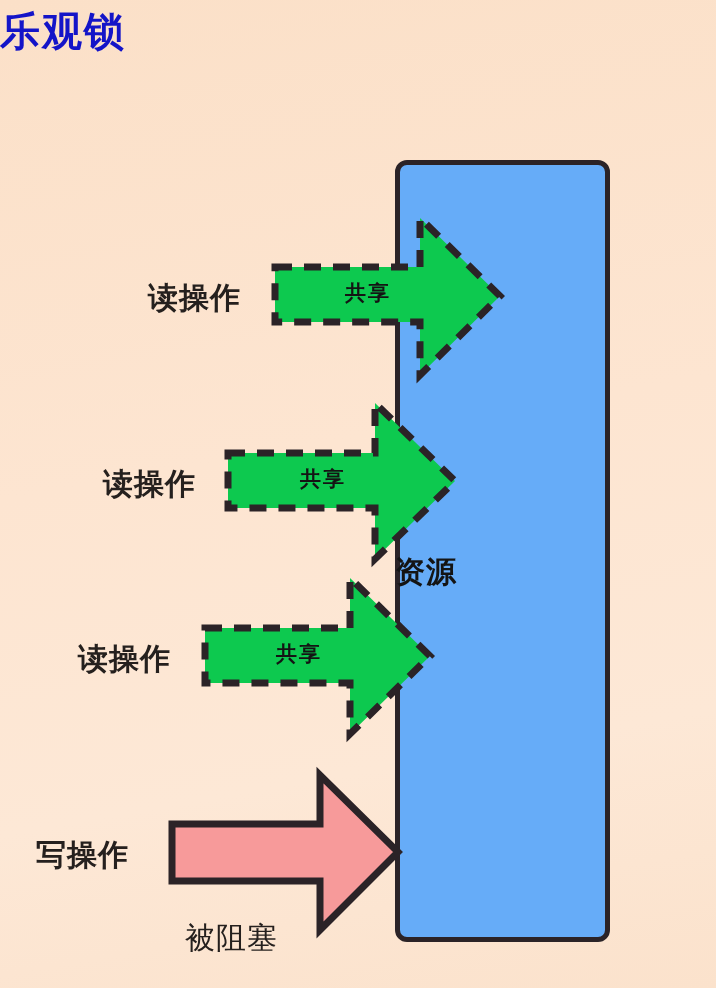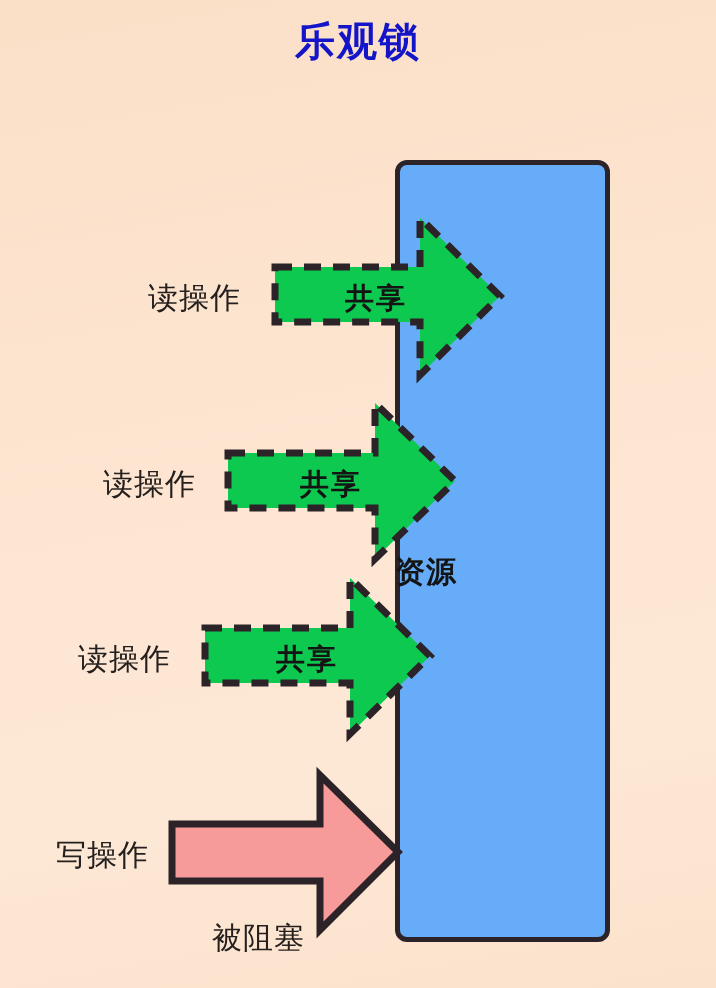--- a/index.html
+++ b/index.html
@@ -15,23 +15,23 @@
     width: 716px;
     height: 988px;
     overflow: hidden;
     background: linear-gradient(170deg, #fbe0c8 0%, #fde5d1 45%, #fde8d6 75%, #fbe2cc 100%);
   }
 
   
   .title {
     position: absolute;
     left: 0;
-    top: 14px;
+    top: 4px;
     width: 716px;
-    text-align: center;
+    text-align: left;
     font-size: 40px;
     font-weight: bold;
     letter-spacing: 2px;
     color: #1414c8;
     font-family: "DejaVu Sans", "Liberation Sans", sans-serif;
   }
 
   
   .resource-box {
     position: absolute;
@@ -62,36 +62,36 @@
     left: 0;
     top: 0;
     width: 716px;
     height: 988px;
     overflow: visible;
   }
 
   
   .arrow-text {
     position: absolute;
-    font-size: 29px;
+    font-size: 21px;
     font-weight: bold;
     color: #141414;
     letter-spacing: 2px;
     white-space: nowrap;
   }
   .arrow-text.excl {
     font-size: 33px;
     letter-spacing: 3px;
   }
 
   
   .side-label {
     position: absolute;
     font-size: 30px;
-    font-weight: normal;
+    font-weight: bold;
     color: #25201e;
     white-space: nowrap;
     letter-spacing: 1px;
   }
   .blocked-label {
     position: absolute;
     font-size: 30px;
     color: #25201e;
     white-space: nowrap;
     letter-spacing: 1px;
@@ -118,17 +118,17 @@
     <polygon points="172,824 320,824 320,775 398,852 320,930 320,881 172,881" fill="#f79a9a" stroke="#2b2327" stroke-width="7" stroke-linejoin="miter"></polygon>
   </svg>
 
   <div class="arrow-text" style="left:345px; top:279px;">共享</div>
   <div class="arrow-text" style="left:300px; top:465px;">共享</div>
   <div class="arrow-text" style="left:276px; top:640px;">共享</div>
 
   <div class="side-label" style="left:148px; top:278px;">读操作</div>
   <div class="side-label" style="left:103px; top:464px;">读操作</div>
   <div class="side-label" style="left:78px; top:639px;">读操作</div>
-  <div class="side-label" style="left:56px; top:835px;text-align:center;">写操作</div>
+  <div class="side-label" style="left:36px; top:835px;text-align:center;">写操作</div>
 
-  <div class="blocked-label" style="left:185px; top:918px;margin-left:27px;">被阻塞</div>
+  <div class="blocked-label" style="left:185px; top:918px;">被阻塞</div>
 
 </div>
 
 </body></html>

